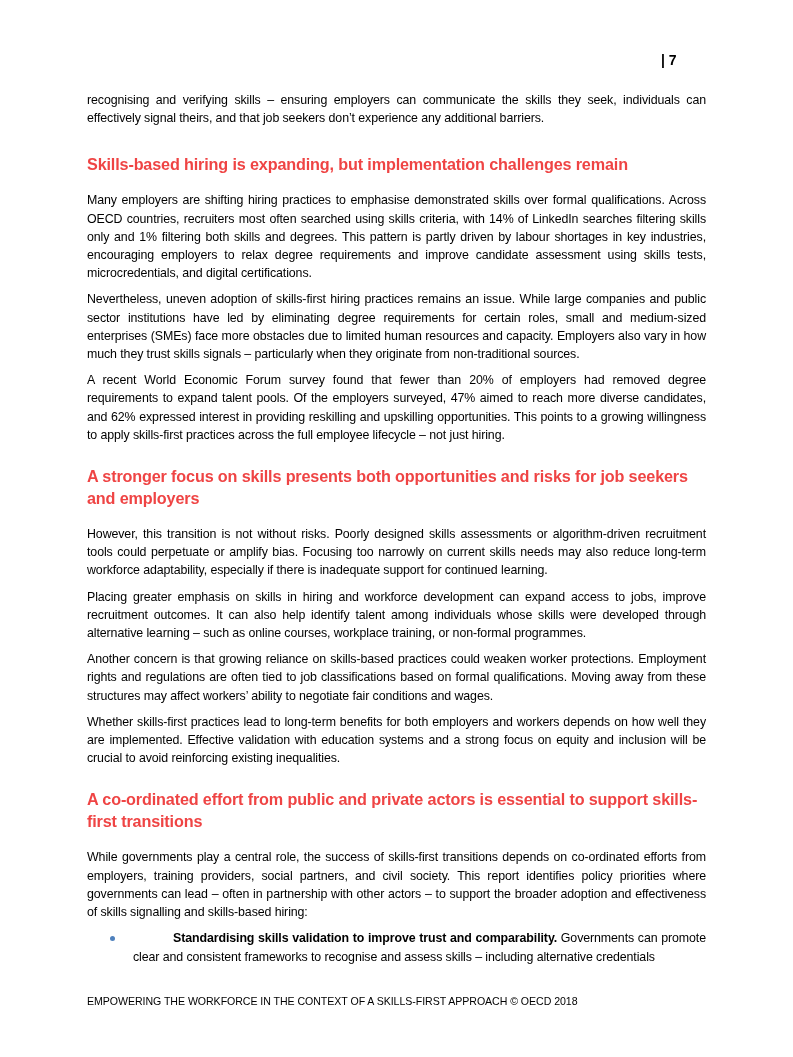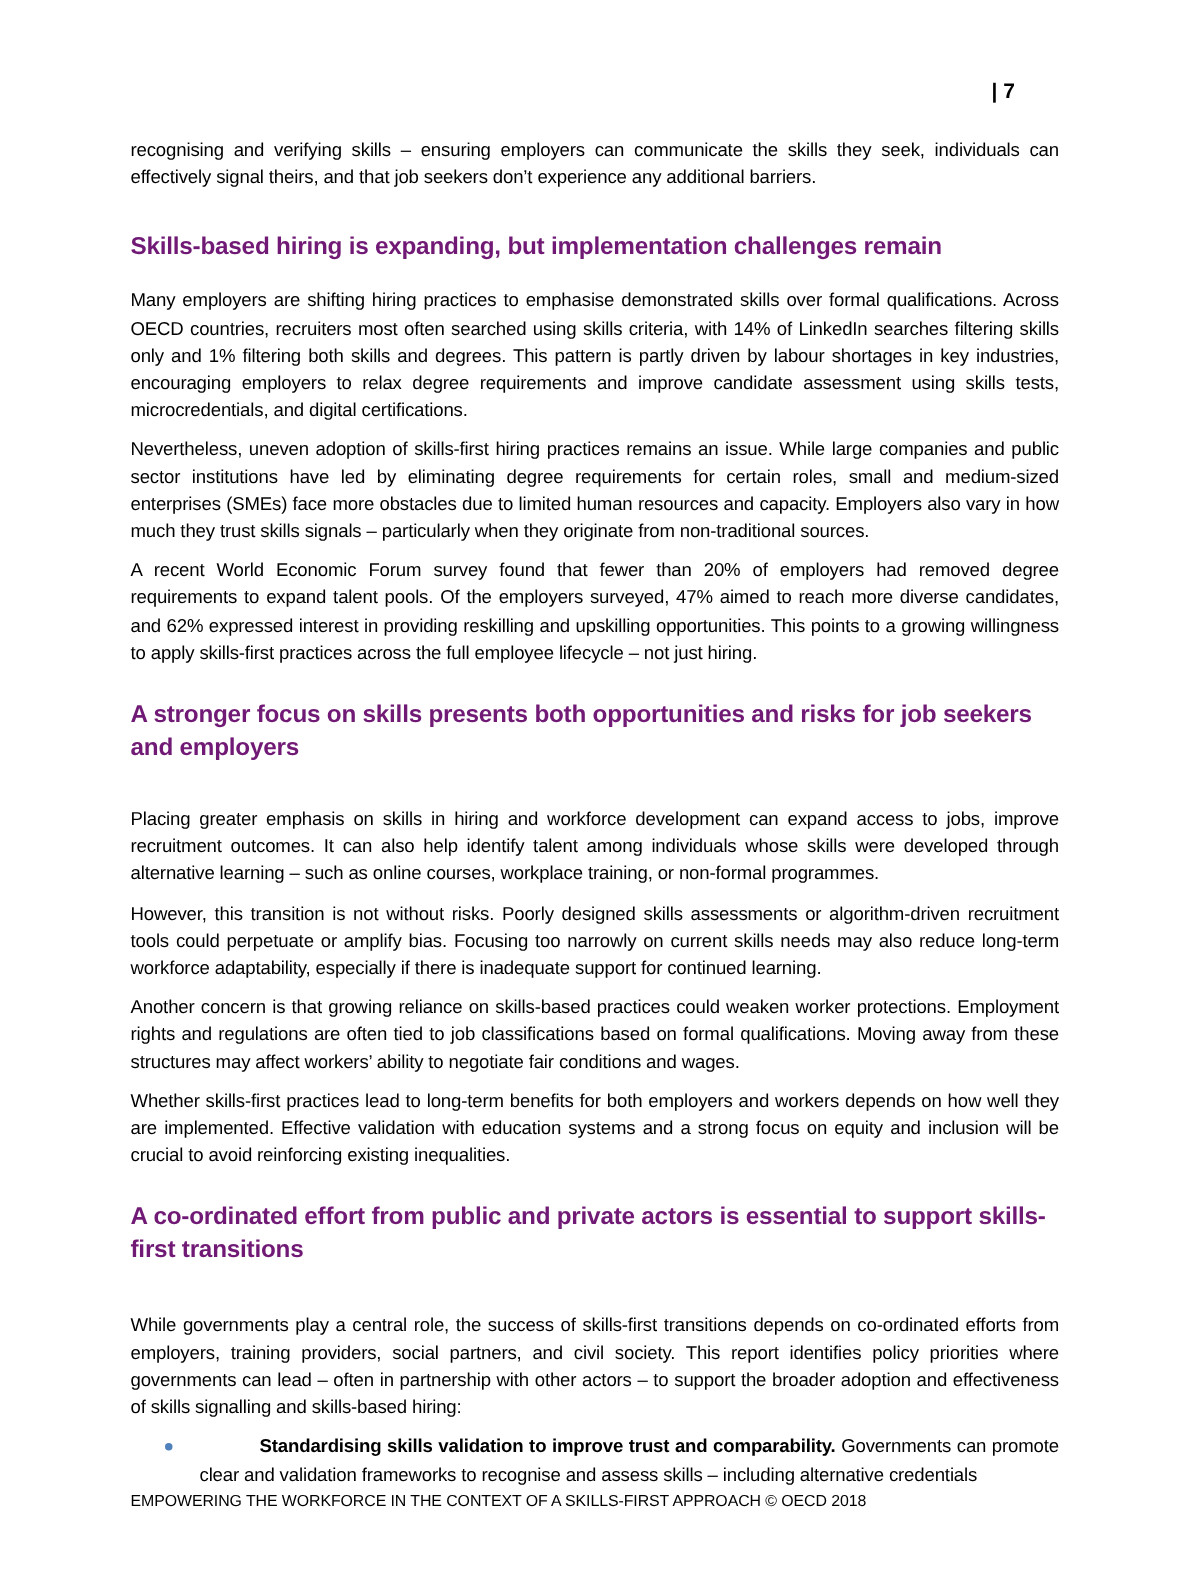--- a/index.html
+++ b/index.html
@@ -31,21 +31,21 @@
     }
     p.body {
       margin: 0 0 8px 0;
       font-size: 12.4px;
       line-height: 18.2px;
       text-align: justify;
       font-family: Liberation Sans, sans-serif;
       letter-spacing: -0.1px;
     }
     h2.section {
-      color: #701a75;
+      color: #ef4444;
       font-size: 16.2px;
       font-weight: bold;
       line-height: 22px;
       margin: 0;
       font-family: "Liberation Sans", sans-serif;
       letter-spacing: -0.15px;
     }
     .bullet-list {
       margin: 0;
       padding: 0;
@@ -91,33 +91,33 @@
   <p class="body" style="margin-bottom:26px;">recognising and verifying skills – ensuring employers can communicate the skills they seek, individuals can effectively signal theirs, and that job seekers don’t experience any additional barriers.</p>
 
   <section>
     <h2 class="section" style="margin-bottom:16px;">Skills-based hiring is expanding, but implementation challenges remain</h2>
     <p class="body">Many employers are shifting hiring practices to emphasise demonstrated skills over formal qualifications. Across OECD countries, recruiters most often searched using skills criteria, with 14% of LinkedIn searches filtering skills only and 1% filtering both skills and degrees. This pattern is partly driven by labour shortages in key industries, encouraging employers to relax degree requirements and improve candidate assessment using skills tests, microcredentials, and digital certifications.</p>
     <p class="body">Nevertheless, uneven adoption of skills-first hiring practices remains an issue. While large companies and public sector institutions have led by eliminating degree requirements for certain roles, small and medium-sized enterprises (SMEs) face more obstacles due to limited human resources and capacity. Employers also vary in how much they trust skills signals – particularly when they originate from non-traditional sources.</p>
     <p class="body" style="margin-bottom:21px;">A recent World Economic Forum survey found that fewer than 20% of employers had removed degree requirements to expand talent pools. Of the employers surveyed, 47% aimed to reach more diverse candidates, and 62% expressed interest in providing reskilling and upskilling opportunities. This points to a growing willingness to apply skills-first practices across the full employee lifecycle – not just hiring.</p>
   </section>
 
   <section>
-    <h2 class="section" style="margin-bottom:28px;">A stronger focus on skills presents both opportunities and risks for job seekers and employers</h2>
+    <h2 class="section" style="margin-bottom:16px;">A stronger focus on skills presents both opportunities and risks for job seekers and employers</h2>
+    <p class="body">However, this transition is not without risks. Poorly designed skills assessments or algorithm-driven recruitment tools could perpetuate or amplify bias. Focusing too narrowly on current skills needs may also reduce long-term workforce adaptability, especially if there is inadequate support for continued learning.</p>
     <p class="body">Placing greater emphasis on skills in hiring and workforce development can expand access to jobs, improve recruitment outcomes. It can also help identify talent among individuals whose skills were developed through alternative learning – such as online courses, workplace training, or non-formal programmes.</p>
-    <p class="body">However, this transition is not without risks. Poorly designed skills assessments or algorithm-driven recruitment tools could perpetuate or amplify bias. Focusing too narrowly on current skills needs may also reduce long-term workforce adaptability, especially if there is inadequate support for continued learning.</p>
     <p class="body">Another concern is that growing reliance on skills-based practices could weaken worker protections. Employment rights and regulations are often tied to job classifications based on formal qualifications. Moving away from these structures may affect workers’ ability to negotiate fair conditions and wages.</p>
     <p class="body" style="margin-bottom:21px;">Whether skills-first practices lead to long-term benefits for both employers and workers depends on how well they are implemented. Effective validation with education systems and a strong focus on equity and inclusion will be crucial to avoid reinforcing existing inequalities.</p>
   </section>
 
   <section>
-    <h2 class="section" style="margin-bottom:30px;">A co-ordinated effort from public and private actors is essential to support skills-first transitions</h2>
+    <h2 class="section" style="margin-bottom:16px;">A co-ordinated effort from public and private actors is essential to support skills-first transitions</h2>
     <p class="body">While governments play a central role, the success of skills-first transitions depends on co-ordinated efforts from employers, training providers, social partners, and civil society. This report identifies policy priorities where governments can lead – often in partnership with other actors – to support the broader adoption and effectiveness of skills signalling and skills-based hiring:</p>
     <ul class="bullet-list">
       <li class="bullet-item">
         <span class="bullet-dot"></span>
-        <span class="bullet-bold">Standardising skills validation to improve trust and comparability.</span><span> Governments can promote clear and validation frameworks to recognise and assess skills – including alternative credentials</span>
+        <span class="bullet-bold">Standardising skills validation to improve trust and comparability.</span><span> Governments can promote clear and consistent frameworks to recognise and assess skills – including alternative credentials</span>
       </li>
     </ul>
   </section>
 
 </div>
 
 <div class="footer">EMPOWERING THE WORKFORCE IN THE CONTEXT OF A SKILLS-FIRST APPROACH © OECD 2018</div>
 
 </body></html>

